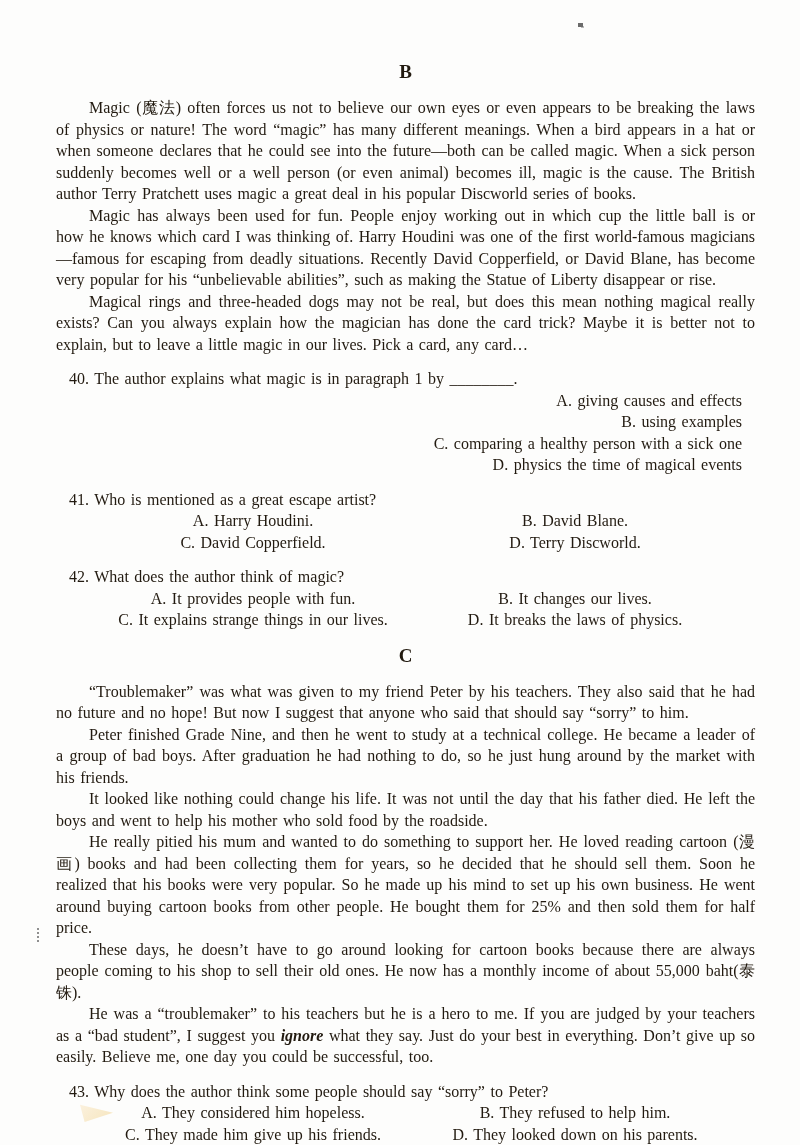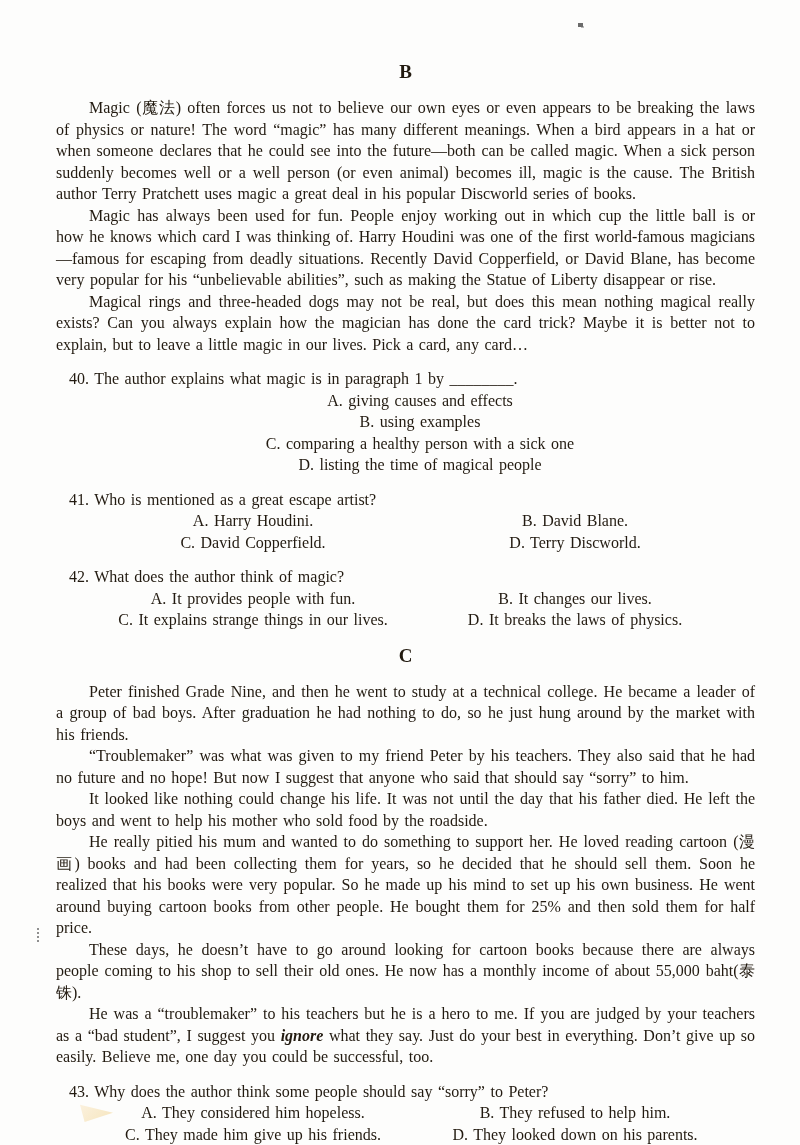--- a/index.html
+++ b/index.html
@@ -41,21 +41,21 @@
   p.para {
     margin: 0;
     text-indent: 33px;
   }
   .question { margin: 13px; }
   .stem {
     text-align: left;
   }
   .opts-single .opt {
     padding-left: 29px;
-    text-align: center;
+    text-align: right;
   }
   .opts-grid {
     display: grid;
     grid-template-columns: 310px auto;
     padding-left: 29px;
     text-align: center;
   }
   .em-word {
     font-weight: 700;
     font-style: italic;
@@ -99,21 +99,21 @@
     <p class="para">Magic (魔法) often forces us not to believe our own eyes or even appears to be breaking the laws of physics or nature!  The word “magic” has many different meanings. When a bird appears in a hat or when someone declares that he could see into the future—both can be called magic. When a sick person suddenly becomes well or a well person (or even animal) becomes ill, magic is the cause. The British author Terry Pratchett uses magic a great deal in his popular Discworld series of books.</p>
     <p class="para">Magic has always been used for fun. People enjoy working out in which cup the little ball is or how he knows which card I was thinking of. Harry Houdini was one of the first world-famous magicians—famous for escaping from deadly situations. Recently David Copperfield, or David Blane, has become very popular for his “unbelievable abilities”, such as making the Statue of Liberty disappear or rise.</p>
     <p class="para">Magical rings and three-headed dogs may not be real, but does this mean nothing magical really exists?  Can you always explain how the magician has done the card trick?  Maybe it is better not to explain, but to leave a little magic in our lives. Pick a card, any card…</p>
 
     <div class="question">
       <div class="stem">40. The author explains what magic is in paragraph 1 by ________.</div>
       <div class="opts-single">
         <div class="opt">A. giving causes and effects</div>
         <div class="opt">B. using examples</div>
         <div class="opt">C. comparing a healthy person with a sick one</div>
-        <div class="opt">D. listing the time of magical people</div>
+        <div class="opt">D. physics the time of magical events</div>
       </div>
     </div>
 
     <div class="question">
       <div class="stem">41. Who is mentioned as a great escape artist?</div>
       <div class="opts-grid">
         <div class="opt">A. Harry Houdini.</div>
         <div class="opt">B. David Blane.</div>
         <div class="opt">C. David Copperfield.</div>
         <div class="opt">D. Terry Discworld.</div>
@@ -125,22 +125,22 @@
       <div class="opts-grid">
         <div class="opt">A. It provides people with fun.</div>
         <div class="opt">B. It changes our lives.</div>
         <div class="opt">C. It explains strange things in our lives.</div>
         <div class="opt">D. It breaks the laws of physics.</div>
       </div>
     </div>
 
     <div class="section-heading second">C</div>
 
+    <p class="para">“Troublemaker” was what was given to my friend Peter by his teachers. They also said that he had no future and no hope!  But now I suggest that anyone who said that should say “sorry” to him.</p>
     <p class="para">Peter finished Grade Nine, and then he went to study at a technical college. He became a leader of a group of bad boys. After graduation he had nothing to do, so he just hung around by the market with his friends.</p>
-    <p class="para">“Troublemaker” was what was given to my friend Peter by his teachers. They also said that he had no future and no hope!  But now I suggest that anyone who said that should say “sorry” to him.</p>
     <p class="para">It looked like nothing could change his life. It was not until the day that his father died. He left the boys and went to help his mother who sold food by the roadside.</p>
     <p class="para">He really pitied his mum and wanted to do something to support her. He loved reading cartoon (漫画) books and had been collecting them for years, so he decided that he should sell them. Soon he realized that his books were very popular. So he made up his mind to set up his own business. He went around buying cartoon books from other people. He bought them for 25% and then sold them for half price.</p>
     <p class="para">These days, he doesn’t have to go around looking for cartoon books because there are always people coming to his shop to sell their old ones. He now has a monthly income of about 55,000 baht(泰铢).</p>
     <p class="para"><span>He was a “troublemaker” to his teachers but he is a hero to me. If you are judged by your teachers as a “bad student”, I suggest you </span><span class="em-word">ignore</span><span> what they say. Just do your best in everything. Don’t give up so easily. Believe me, one day you could be successful, too.</span></p>
 
     <div class="question">
       <div class="stem">43. Why does the author think some people should say “sorry” to Peter?</div>
       <div class="opts-grid">
         <div class="opt">A. They considered him hopeless.</div>
         <div class="opt">B. They refused to help him.</div>

